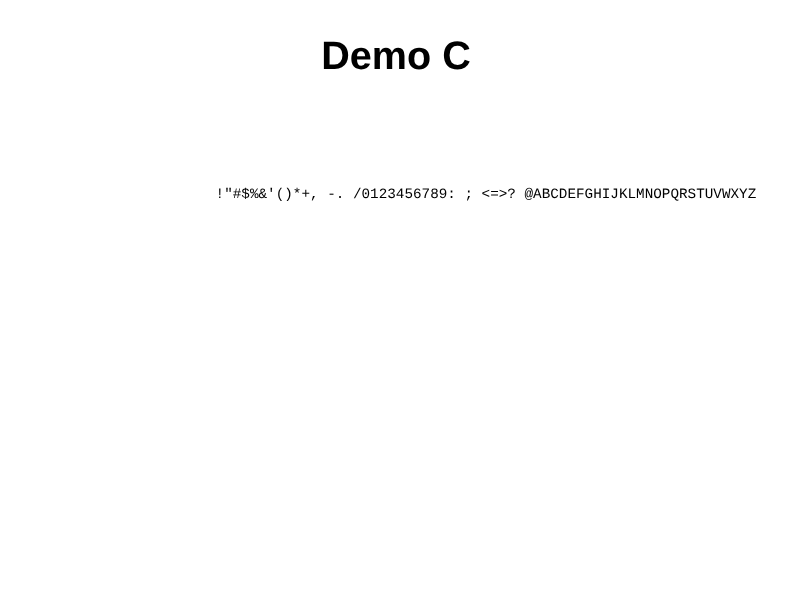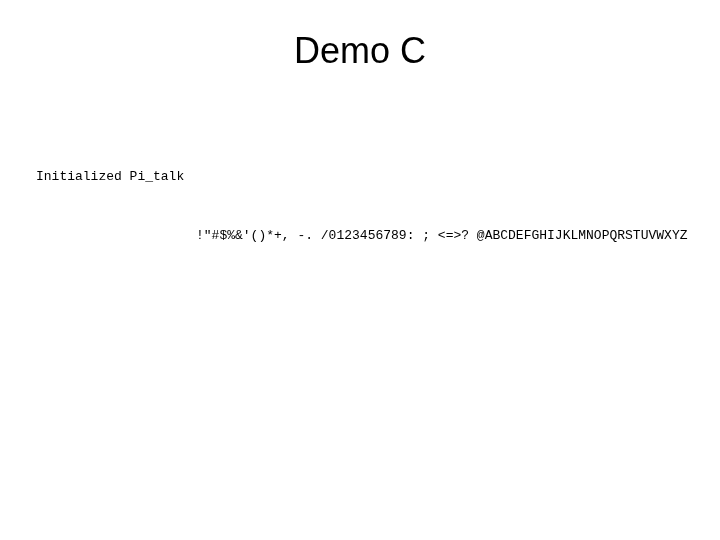--- a/index.html
+++ b/index.html
@@ -15,21 +15,21 @@
       position: relative;
       overflow: hidden;
     }
     .slide {
       width: 100%;
       height: 100%;
       padding: 24px 36px;
     }
     .title {
       font-size: 36px;
-      font-weight: normal;
+      font-weight: bold;
       text-align: center;
       color: #000;
       margin-top: 6px;
       margin-bottom: 56px;
       font-family: Arial, Helvetica, sans-serif;
     }
     .terminal-block {
       font-family: "Courier New", Courier, monospace;
       font-size: 13px;
       line-height: 1.5;
@@ -39,16 +39,15 @@
     .line3 {
       padding-left: 160px;
     }
   </style>
 </head>
 <body>
 
 <div class="slide">
   <h1 class="title">Demo C</h1>
   <div class="terminal-block">
-    <div>Initialized Pi_talk</div>
     <div class="line3">!"#$%&amp;'()*+, -. /0123456789: ; &lt;=&gt;? @ABCDEFGHIJKLMNOPQRSTUVWXYZ</div>
   </div>
 </div>
 
 </body></html>

